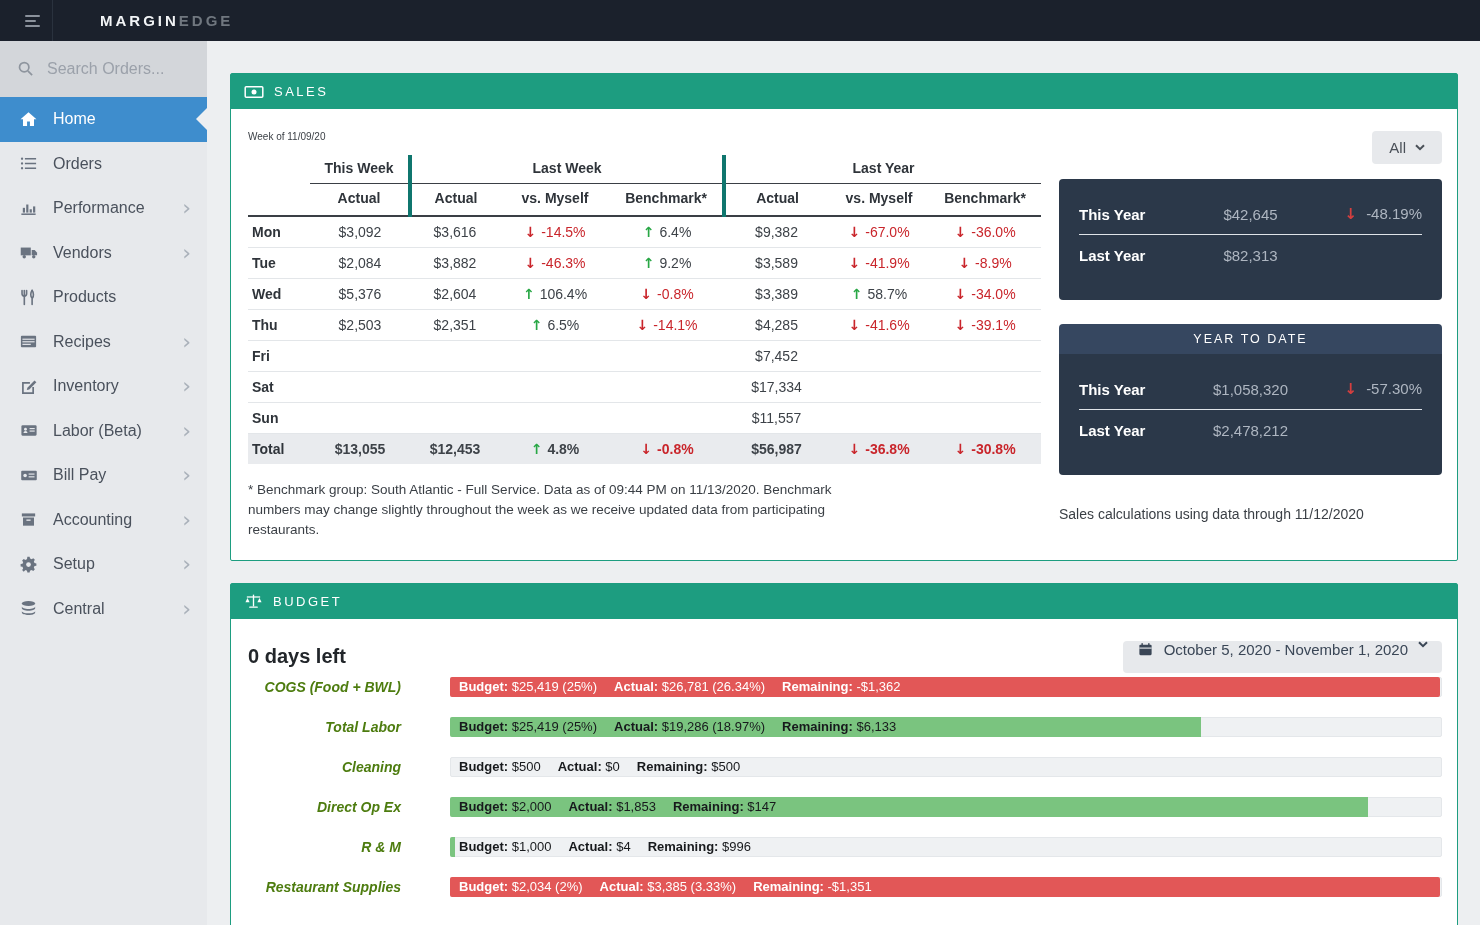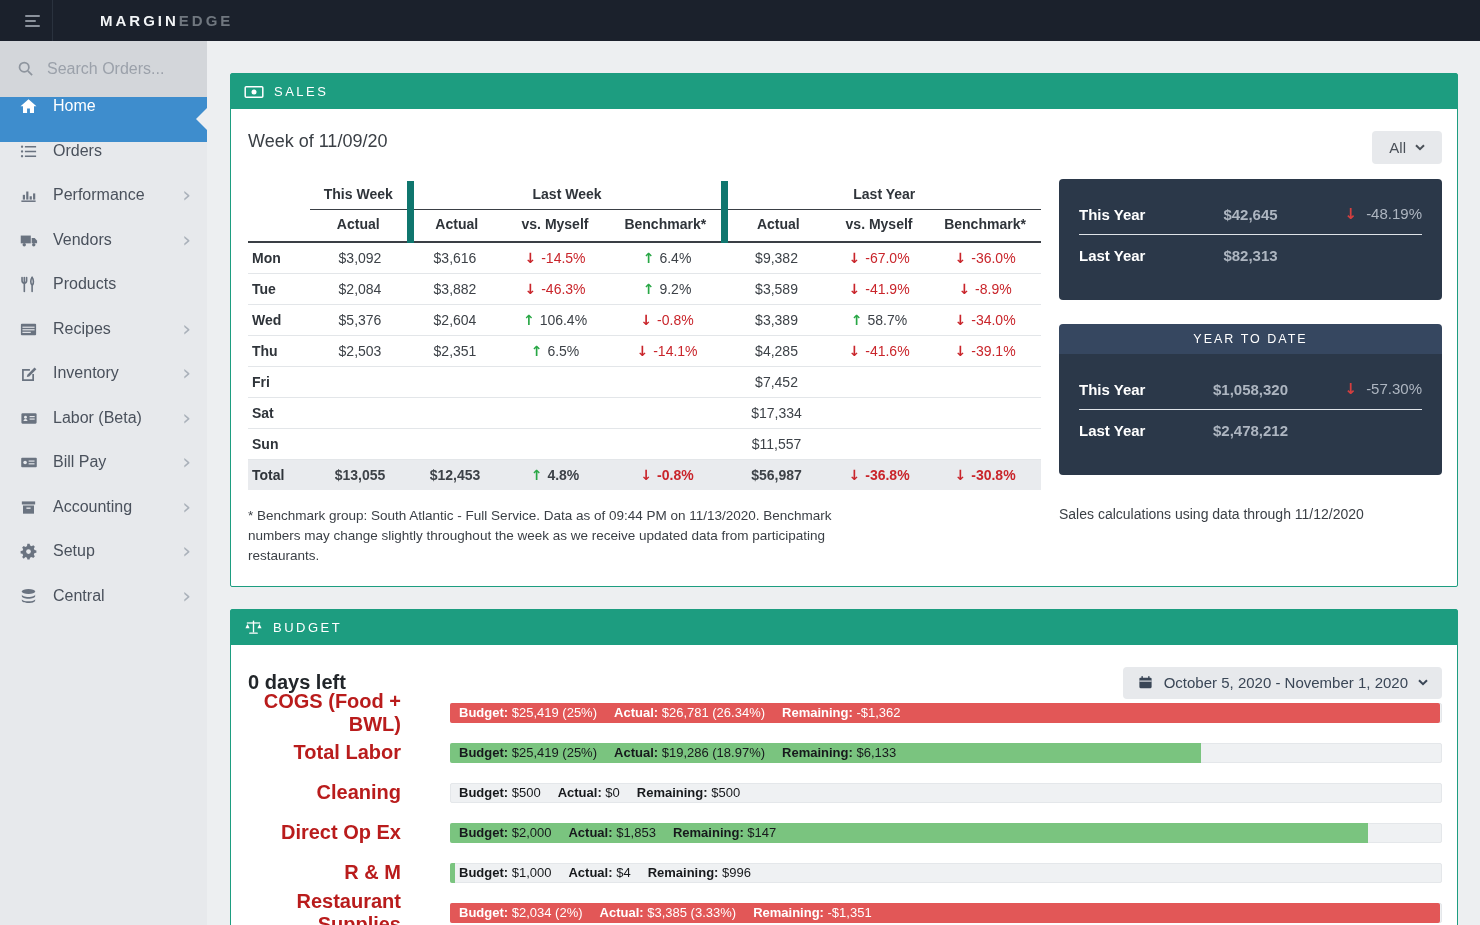--- a/index.html
+++ b/index.html
@@ -20,71 +20,71 @@
   .nav-cell.user { font-weight:bold; color:#e8ebee; }
   .badge { position:absolute; top:3px; left:24px; background:#e84b55; color:#fff; font-size:12px; font-weight:bold; border-radius:10px; padding:2px 8px; line-height:1.1; z-index:3; }
   .help-circle { width:24px; height:24px; border-radius:50%; background:#878d96; color:#1b212c; font-weight:bold; font-size:15px; display:flex; align-items:center; justify-content:center; }
 
   
   #sidebar { position:absolute; top:41px; left:0; width:207px; height:884px; background:#e7e9ec; }
   .search-box { height:56px; background:#d3d6da; display:flex; align-items:center; padding:0 17px; gap:12px; color:#8e959e; }
   .search-box input { border:none; outline:none; background:transparent; font-size:16px; color:#6b7280; width:130px; font-family:inherit; }
   .search-box input::placeholder { color:#9ba1aa; }
   #menu { list-style:none; }
-  .menu-item { height:44.5px; display:flex; align-items:flex-start; padding:0 16px 0 18px; gap:14px; font-size:16px; color:#4a515c; position:relative; cursor:pointer; }
+  .menu-item { height:44.5px; display:flex; align-items:center; padding:0 16px 0 18px; gap:14px; font-size:16px; color:#4a515c; position:relative; cursor:pointer; }
   .menu-item .mi-icon { width:21px; display:flex; justify-content:center; color:#6a7380; }
   .menu-item.active { background:#3e8dcd; color:#fff; }
   .menu-item.active .mi-icon { color:#fff; }
   .menu-item.active::after { content:""; position:absolute; right:0; top:50%; transform:translateY(-50%); width:0; height:0; border-top:11px solid transparent; border-bottom:11px solid transparent; border-right:11px solid #edeff1; }
   .chev { margin-left:auto; color:#aab1ba; font-size:22px; line-height:0.8; font-family:"DejaVu Sans",sans-serif; }
 
   
   main { margin-left:207px; padding:32px 22px 0 23px; height:884px; overflow:hidden; }
   .card { background:#fff; border:1px solid #1d9d80; border-radius:2px; }
   .card-header { height:35px; background:#1d9d80; color:#fff; display:flex; align-items:center; padding:0 13px; gap:10px; font-size:13px; letter-spacing:2.5px; }
   .card.sales { margin-bottom:22px; }
 
   .sales-body { display:flex; padding:22px 15px 20px 17px; }
   .sales-left { width:793px; margin-right:18px; }
-  .week-label { font-size:18px; color:#3a3f45; margin-bottom:29px; }
+  .week-label { font-size:10px; color:#3a3f45; margin-bottom:13px; }
 
   table#sales-table { border-collapse:collapse; width:793px; font-size:14px; color:#3d4248; table-layout:fixed; }
   #sales-table th { font-weight:bold; color:#2f343a; padding:5px 2px 7px; text-align:center;margin-top:16px; }
   #sales-table th.grp { border-bottom:1px solid #3a3f45; }
-  #sales-table th.sep { border-left:7px solid #0f766e; }
+  #sales-table th.sep { border-left:4px solid #0f766e; }
   #sales-table tr.sub-row th { border-bottom:2px solid #3a3f45; padding:6px 2px 9px; }
   #sales-table td { text-align:center; padding:7px 2px; border-bottom:1px solid #e3e6e9; }
   #sales-table td.day { text-align:left; font-weight:bold; color:#2f343a; padding-left:4px; }
   #sales-table tr.total td { background:#e9ebee; font-weight:bold; border-bottom:none; }
   .pct { white-space:nowrap; }
   .arr { font-weight:bold; margin-right:5px; font-family:"DejaVu Sans",sans-serif; }
   .pct.up .arr { color:#28a745; } .pct.up .val { color:#3d4248; }
   .pct.down .arr, .pct.down .val { color:#c9252b; }
 
   .footnote { margin-top:16px; width:615px; font-size:13.5px; line-height:1.48; color:#3a3f45; }
 
   .sales-right { flex:1; display:flex; flex-direction:column; }
   .all-btn { align-self:flex-end; background:#e7e9ec; border:none; border-radius:4px; padding:8px 17px; font-size:15px; color:#4a5058; display:flex; align-items:center; gap:9px; margin-bottom:15px; cursor:pointer; font-family:inherit; }
   .stat-panel { border-radius:4px; overflow:hidden; margin-bottom:24px; }
   .stat-header { height:30px; background:#364760; color:#fff; font-size:12.5px; letter-spacing:2px; display:flex; align-items:center; justify-content:center; }
   .stat-body { background:#2b3849; padding:18px 20px 28px; }
   .stat-row { display:grid; grid-template-columns:1fr auto 1fr; align-items:center; height:34px; font-size:15px; }
   .stat-label { font-weight:bold; color:#fff; justify-self:start; }
-  .stat-value { color:#aeb6c1;font-weight:bold; }
+  .stat-value { color:#aeb6c1; }
   .stat-change { justify-self:end; color:#aeb6c1; white-space:nowrap; }
   .stat-change .arr { color:#d43f3f; }
   .stat-divider { height:1px; background:#dfe3e8; margin:3px 0; }
   .data-through { font-size:14px; color:#3a3f45; margin-top:7px; }
 
   .budget-body { padding:22px 15px 30px 17px; }
   .budget-top { display:flex; justify-content:space-between; align-items:center; height:32px; margin-bottom:4px; }
   .days-left { font-size:20px; font-weight:bold; color:#22262a; }
-  .date-btn { background:#e7e9ec; border:none; border-radius:4px; height:32px; padding:0 14px; display:flex; align-items:center; gap:10px; font-size:15px; color:#3a4656; cursor:pointer; font-family:inherit; }
+  .date-btn { background:#e7e9ec; border:none; border-radius:4px; height:32px; padding:0 14px; display:flex; align-items:flex-start; gap:10px; font-size:15px; color:#3a4656; cursor:pointer; font-family:inherit; }
   .budget-row { display:flex; align-items:center; margin-bottom:20px; height:20px; }
-  .budget-label { width:153px; text-align:right; font-weight:bold; font-size:20px; color:#b91c1c; margin-right:49px; flex:none; }
+  .budget-label { width:153px; text-align:right; font-weight:bold; font-size:14px; color:#4d7c0f; margin-right:49px; flex:none;font-style:italic; }
   .budget-bar { flex:1; height:20px; background:#eff1f3; border:1px solid #e4e7ea; border-radius:2px; position:relative; }
   .budget-fill { position:absolute; left:-1px; top:-1px; bottom:-1px; border-radius:2px 0 0 2px; }
   .budget-fill.full { border-radius:2px; right:-1px; }
   .fill-red { background:#e25757; } .fill-green { background:#7ac47f; }
   .budget-text { position:absolute; left:8px; top:0; bottom:0; display:flex; align-items:center; gap:17px; font-size:13px; white-space:nowrap; z-index:1; }
   .budget-text.text-white { color:#fff; } .budget-text.text-dark { color:#17191c; }
 
   .caret-svg { display:inline-block; }
   svg { display:block; }
 </style>

